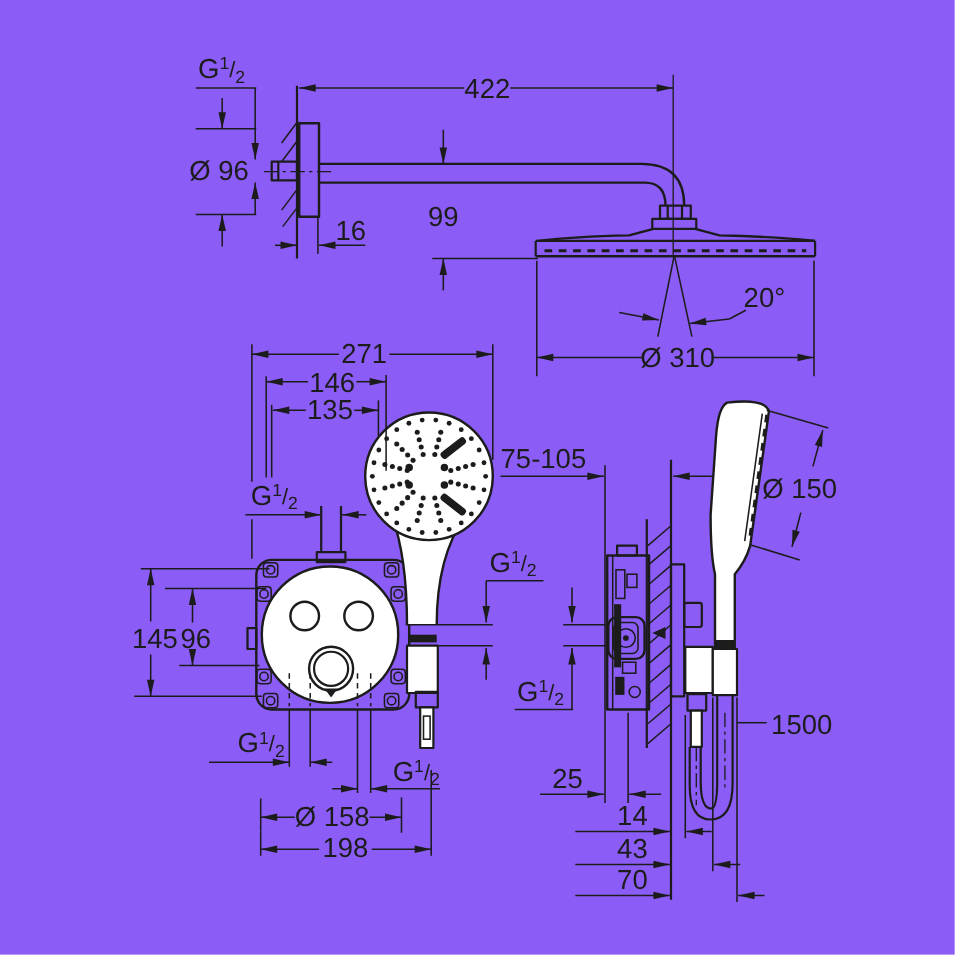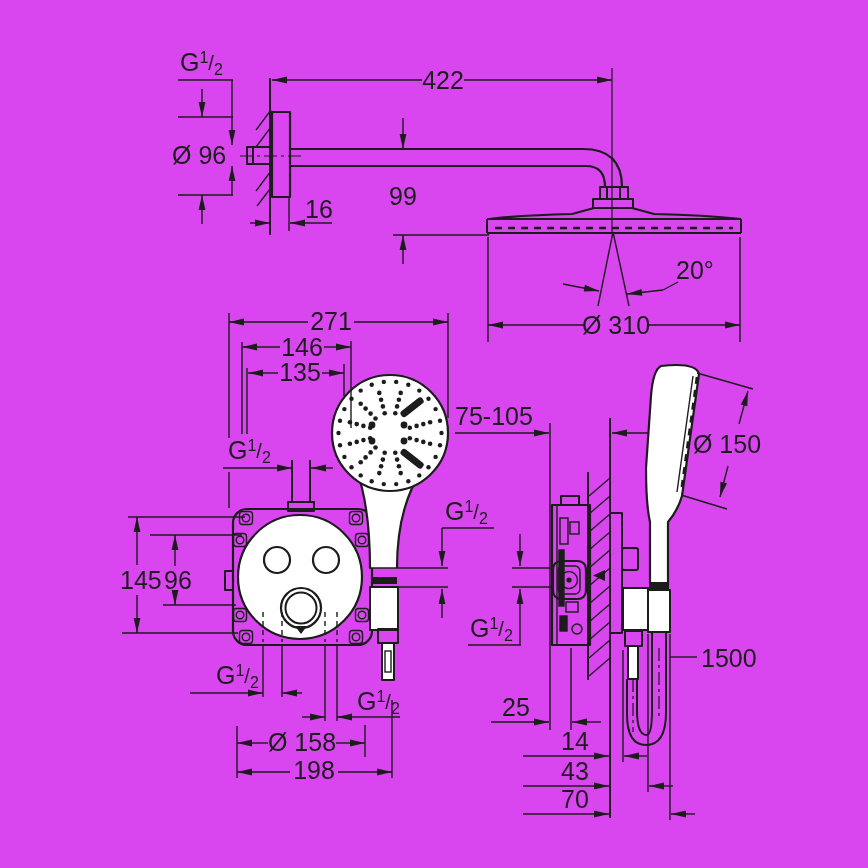--- a/index.html
+++ b/index.html
@@ -1,16 +1,16 @@
 <!DOCTYPE html>
 <html><head>
 <meta charset="utf-8">
 <style>
   html,body{margin:0;padding:0;background:#fff;}
-  .canvas{width:868px;height:868px;background:#d946ef;position:relative;overflow:hidden;}
+  .canvas{width:868px;height:868px;background:#8b5cf6;position:relative;overflow:hidden;}
   svg{display:block;}
   svg text{font-family:"Liberation Sans","DejaVu Sans",sans-serif;font-size:25px;fill:#1c1c1c;}
   .p{stroke:#1c1c1c;fill:none;stroke-width:2.2;stroke-linejoin:round;}
   .p2{stroke:#1c1c1c;fill:none;stroke-width:2;stroke-linejoin:round;}
   .thin{stroke:#1c1c1c;fill:none;stroke-width:1.4;}
   .hatch{stroke:#1c1c1c;fill:none;stroke-width:1.3;}
   .fillb{fill:#1c1c1c;stroke:none;}
   .wfill{fill:#ffffff;}
   .dash{stroke-dasharray:7 6;stroke-width:2.6;}
   .cl{stroke-dasharray:13 4 3 4;stroke-width:1.2;}

